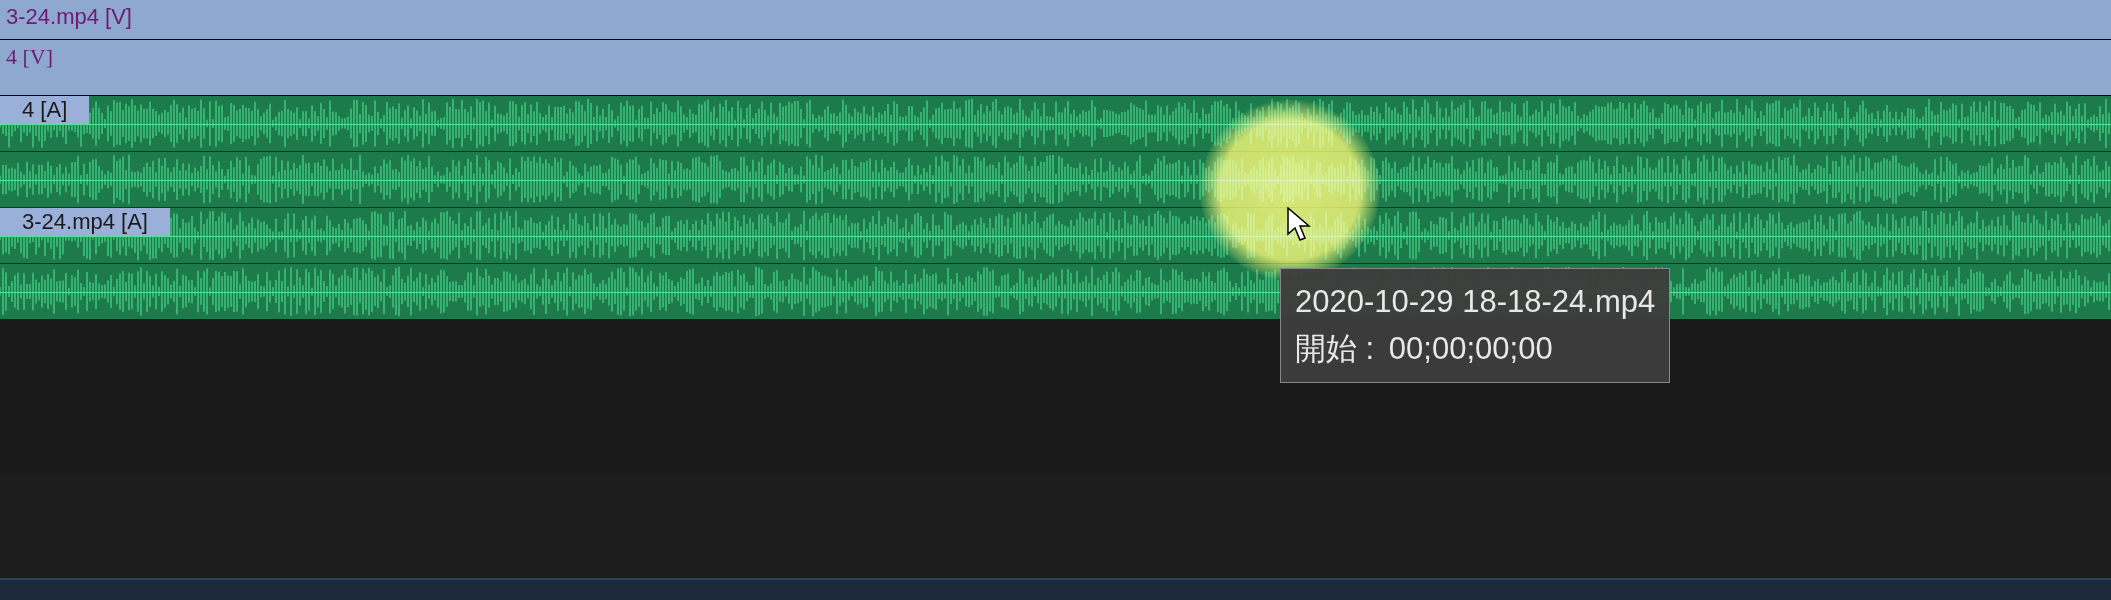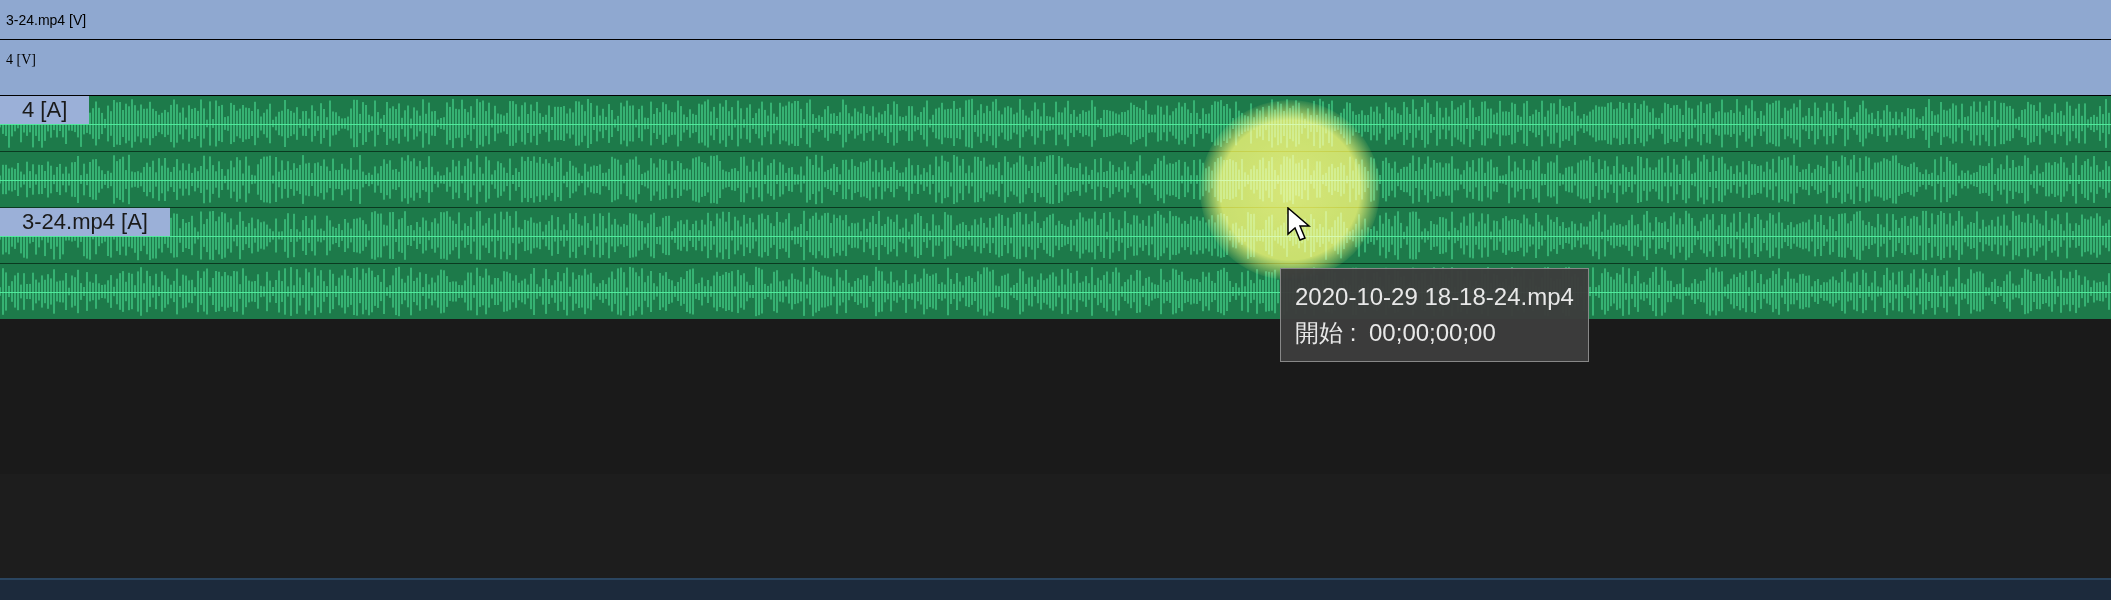--- a/index.html
+++ b/index.html
@@ -1,31 +1,31 @@
 <!DOCTYPE html>
 <html><head>
 <meta charset="utf-8">
 <style>
   html,body{margin:0;padding:0;width:2111px;height:600px;background:#1d1d1d;font-family:"Meiryo","Yu Gothic",sans-serif;overflow:hidden;}
   .track{position:relative;border-bottom:1px solid #000;box-sizing:border-box;}
   .video-track{background:#8fa8d0;}
   .vt1{height:40px;}
   .vt2{height:56px;font-family:Liberation Serif, serif;}
-  .label{position:absolute;left:0;top:0;padding:12px 6px;font-size:14px;color:#000000;white-space:nowrap;}
+  .label{position:absolute;left:0;top:0;padding:4px 6px;font-size:22px;color:#701a75;white-space:nowrap;}
   .alabel{background:#9bb0d8;color:#1a1a1a;font-size:22px;padding:1px 22px;position:absolute;left:0;top:0;z-index:5;}
   .audio-group{position:relative;}
   .audio-track{position:relative;background:#1d7a4a;height:55px;overflow:hidden;}
   .at-border{border-bottom:1px solid #0a3a20;}
   .midline{position:absolute;left:0;right:0;top:50%;height:1px;background:#53f0a0;opacity:.9;}
   svg.wave{position:absolute;left:0;top:0;width:100%;height:100%;}
   svg.wave path{stroke:#53f0a0;stroke-width:1;fill:none;opacity:.95;}
   .darkbar{height:155px;background:#1a1a1a;}
   .highlight{position:absolute;width:180px;height:180px;border-radius:50%;background:radial-gradient(circle,#e8e84a 0%,#d8d838 55%,rgba(216,216,56,0) 72%);mix-blend-mode:screen;opacity:.9;pointer-events:none;z-index:20;}
   .cursor-arrow{position:absolute;z-index:30;pointer-events:none;}
-  .tooltip{position:absolute;background:rgba(60,60,60,.96);border:1px solid #888;padding:10px 14px;color:#e8e8e8;font-size:24px;line-height:1.5;z-index:25;white-space:nowrap;}
+  .tooltip{position:absolute;background:rgba(60,60,60,.96);border:1px solid #888;padding:10px 14px;color:#e8e8e8;font-size:31px;line-height:1.5;z-index:25;white-space:nowrap;}
   .tooltip .row span:first-child{margin-right:6px;text-align:right;}
   .bottom-edge{position:absolute;left:0;right:0;bottom:0;height:20px;background:#1c2a3c;border-top:2px solid #2a4560;}
 </style>
 </head>
 <body>
 
 <div class="track video-track vt1">
   <span class="label">3-24.mp4 [V]</span>
 </div>
 

